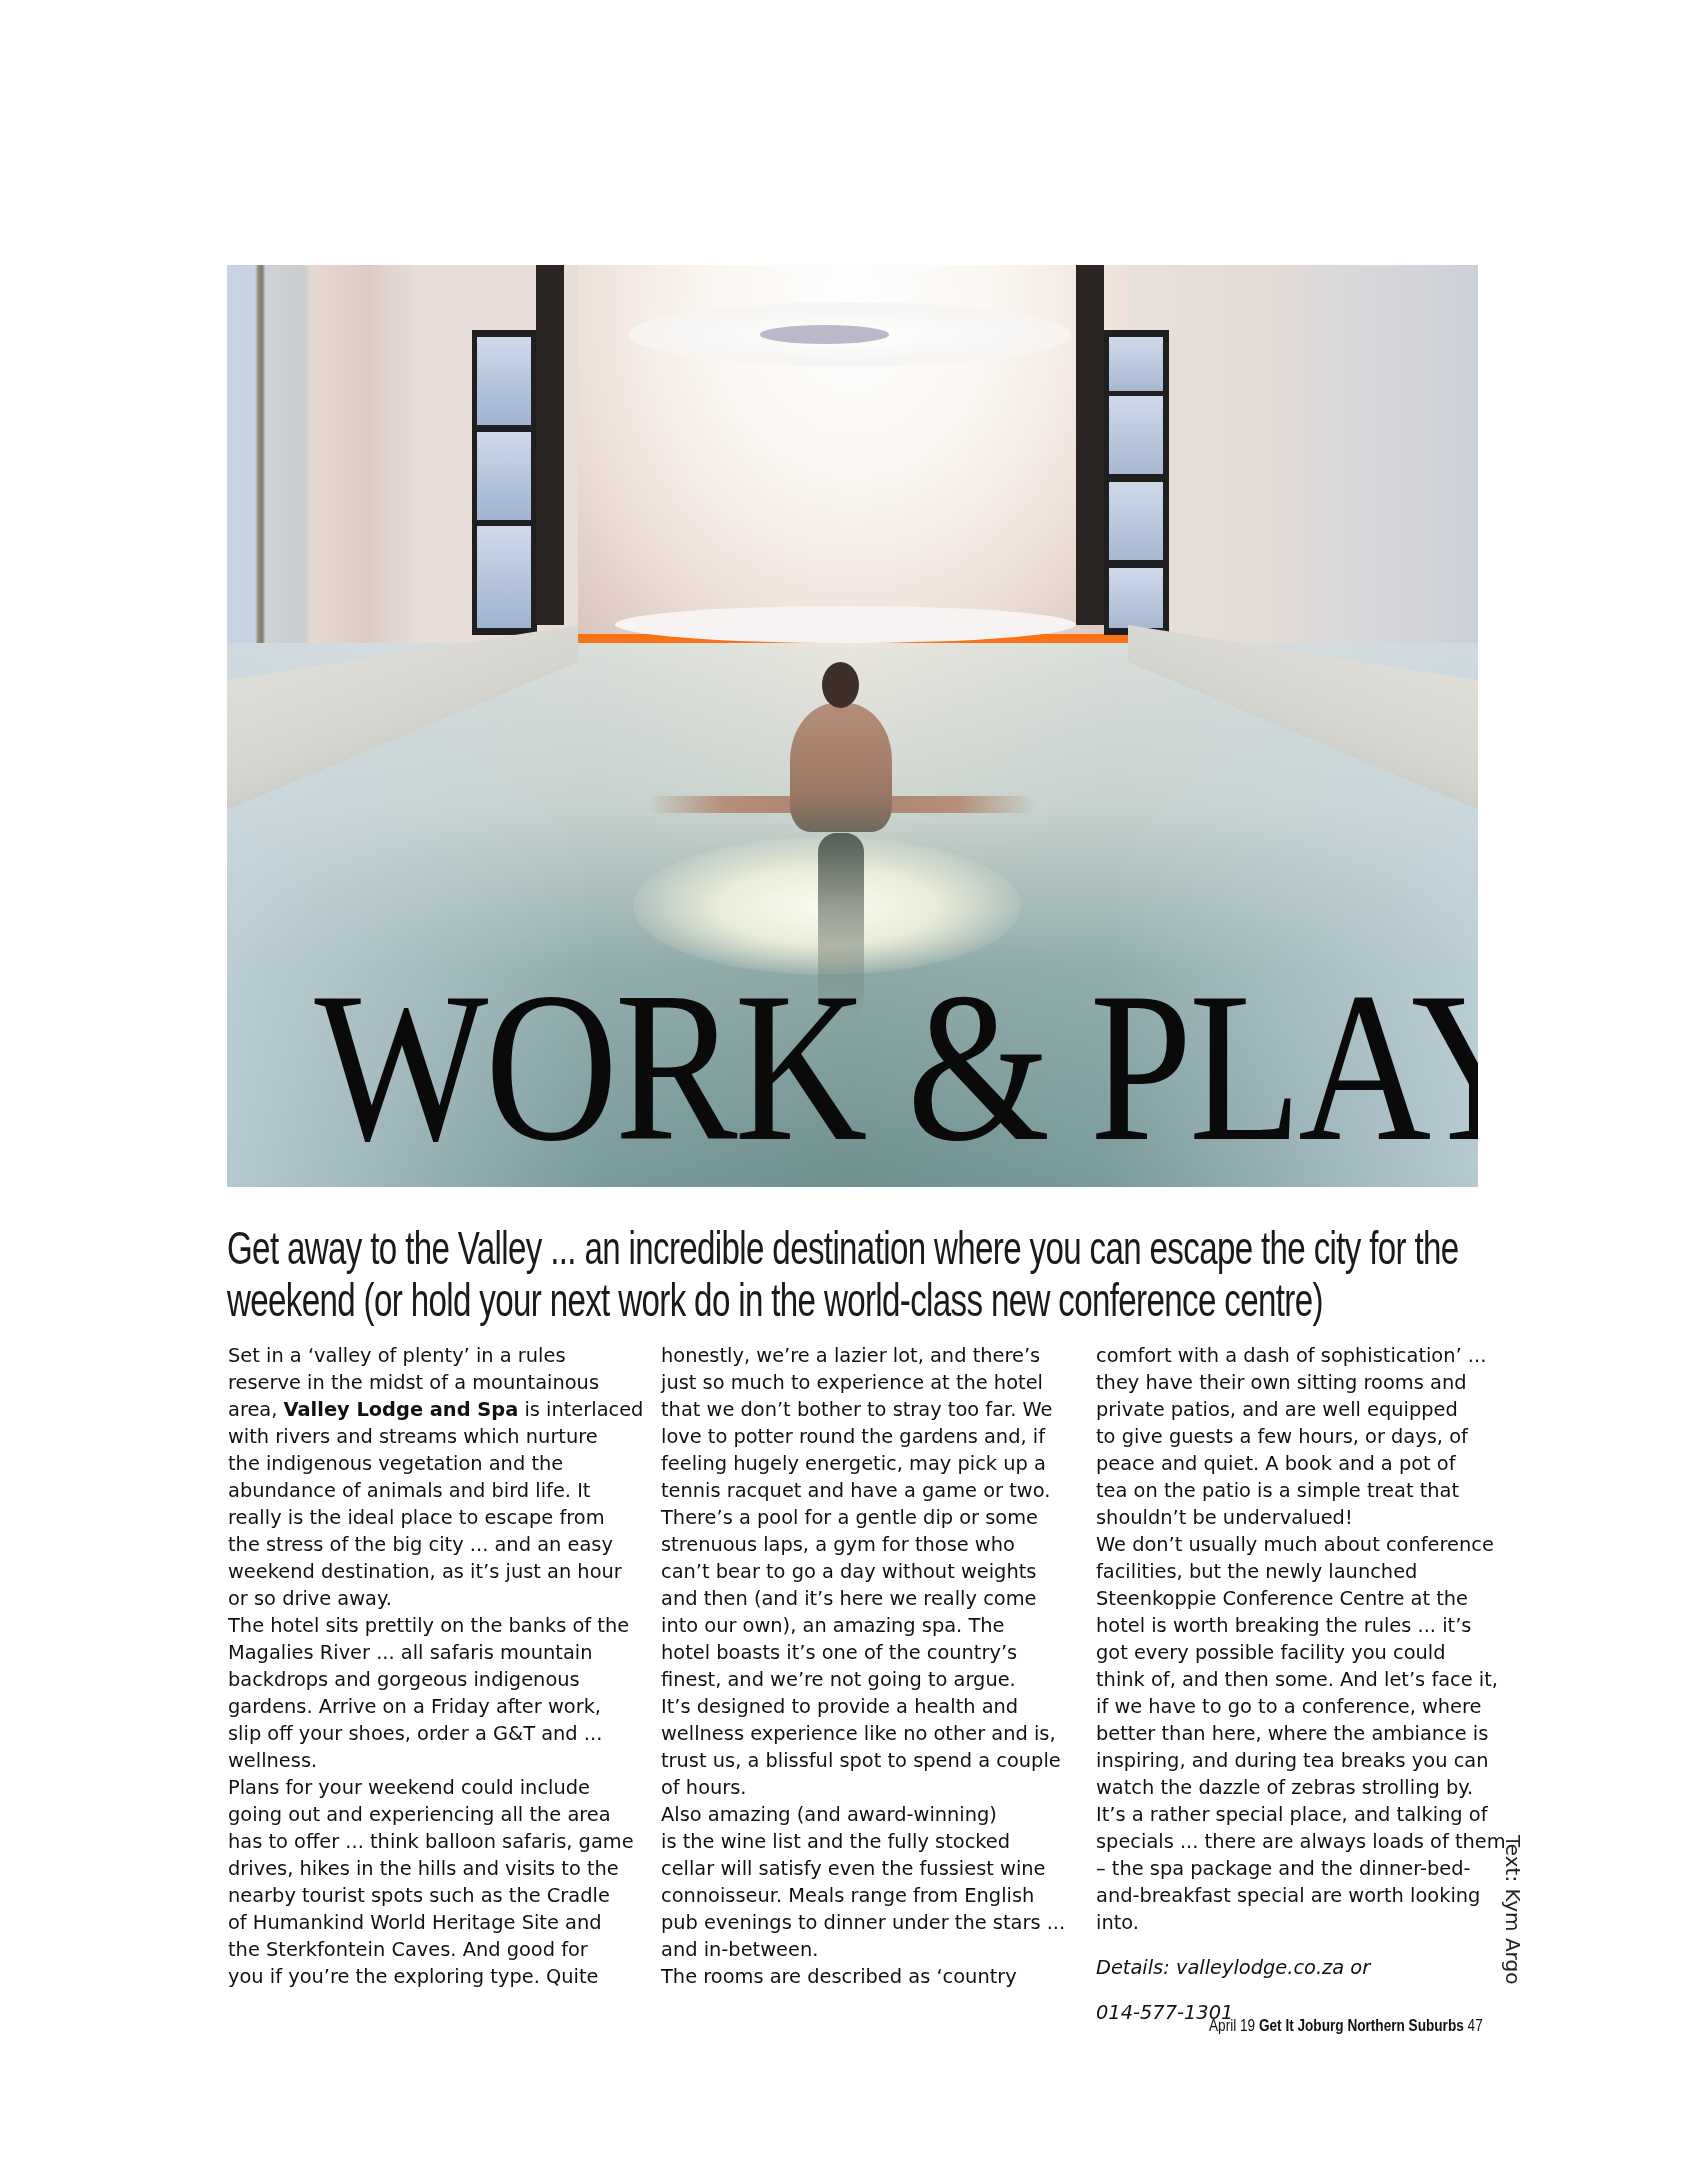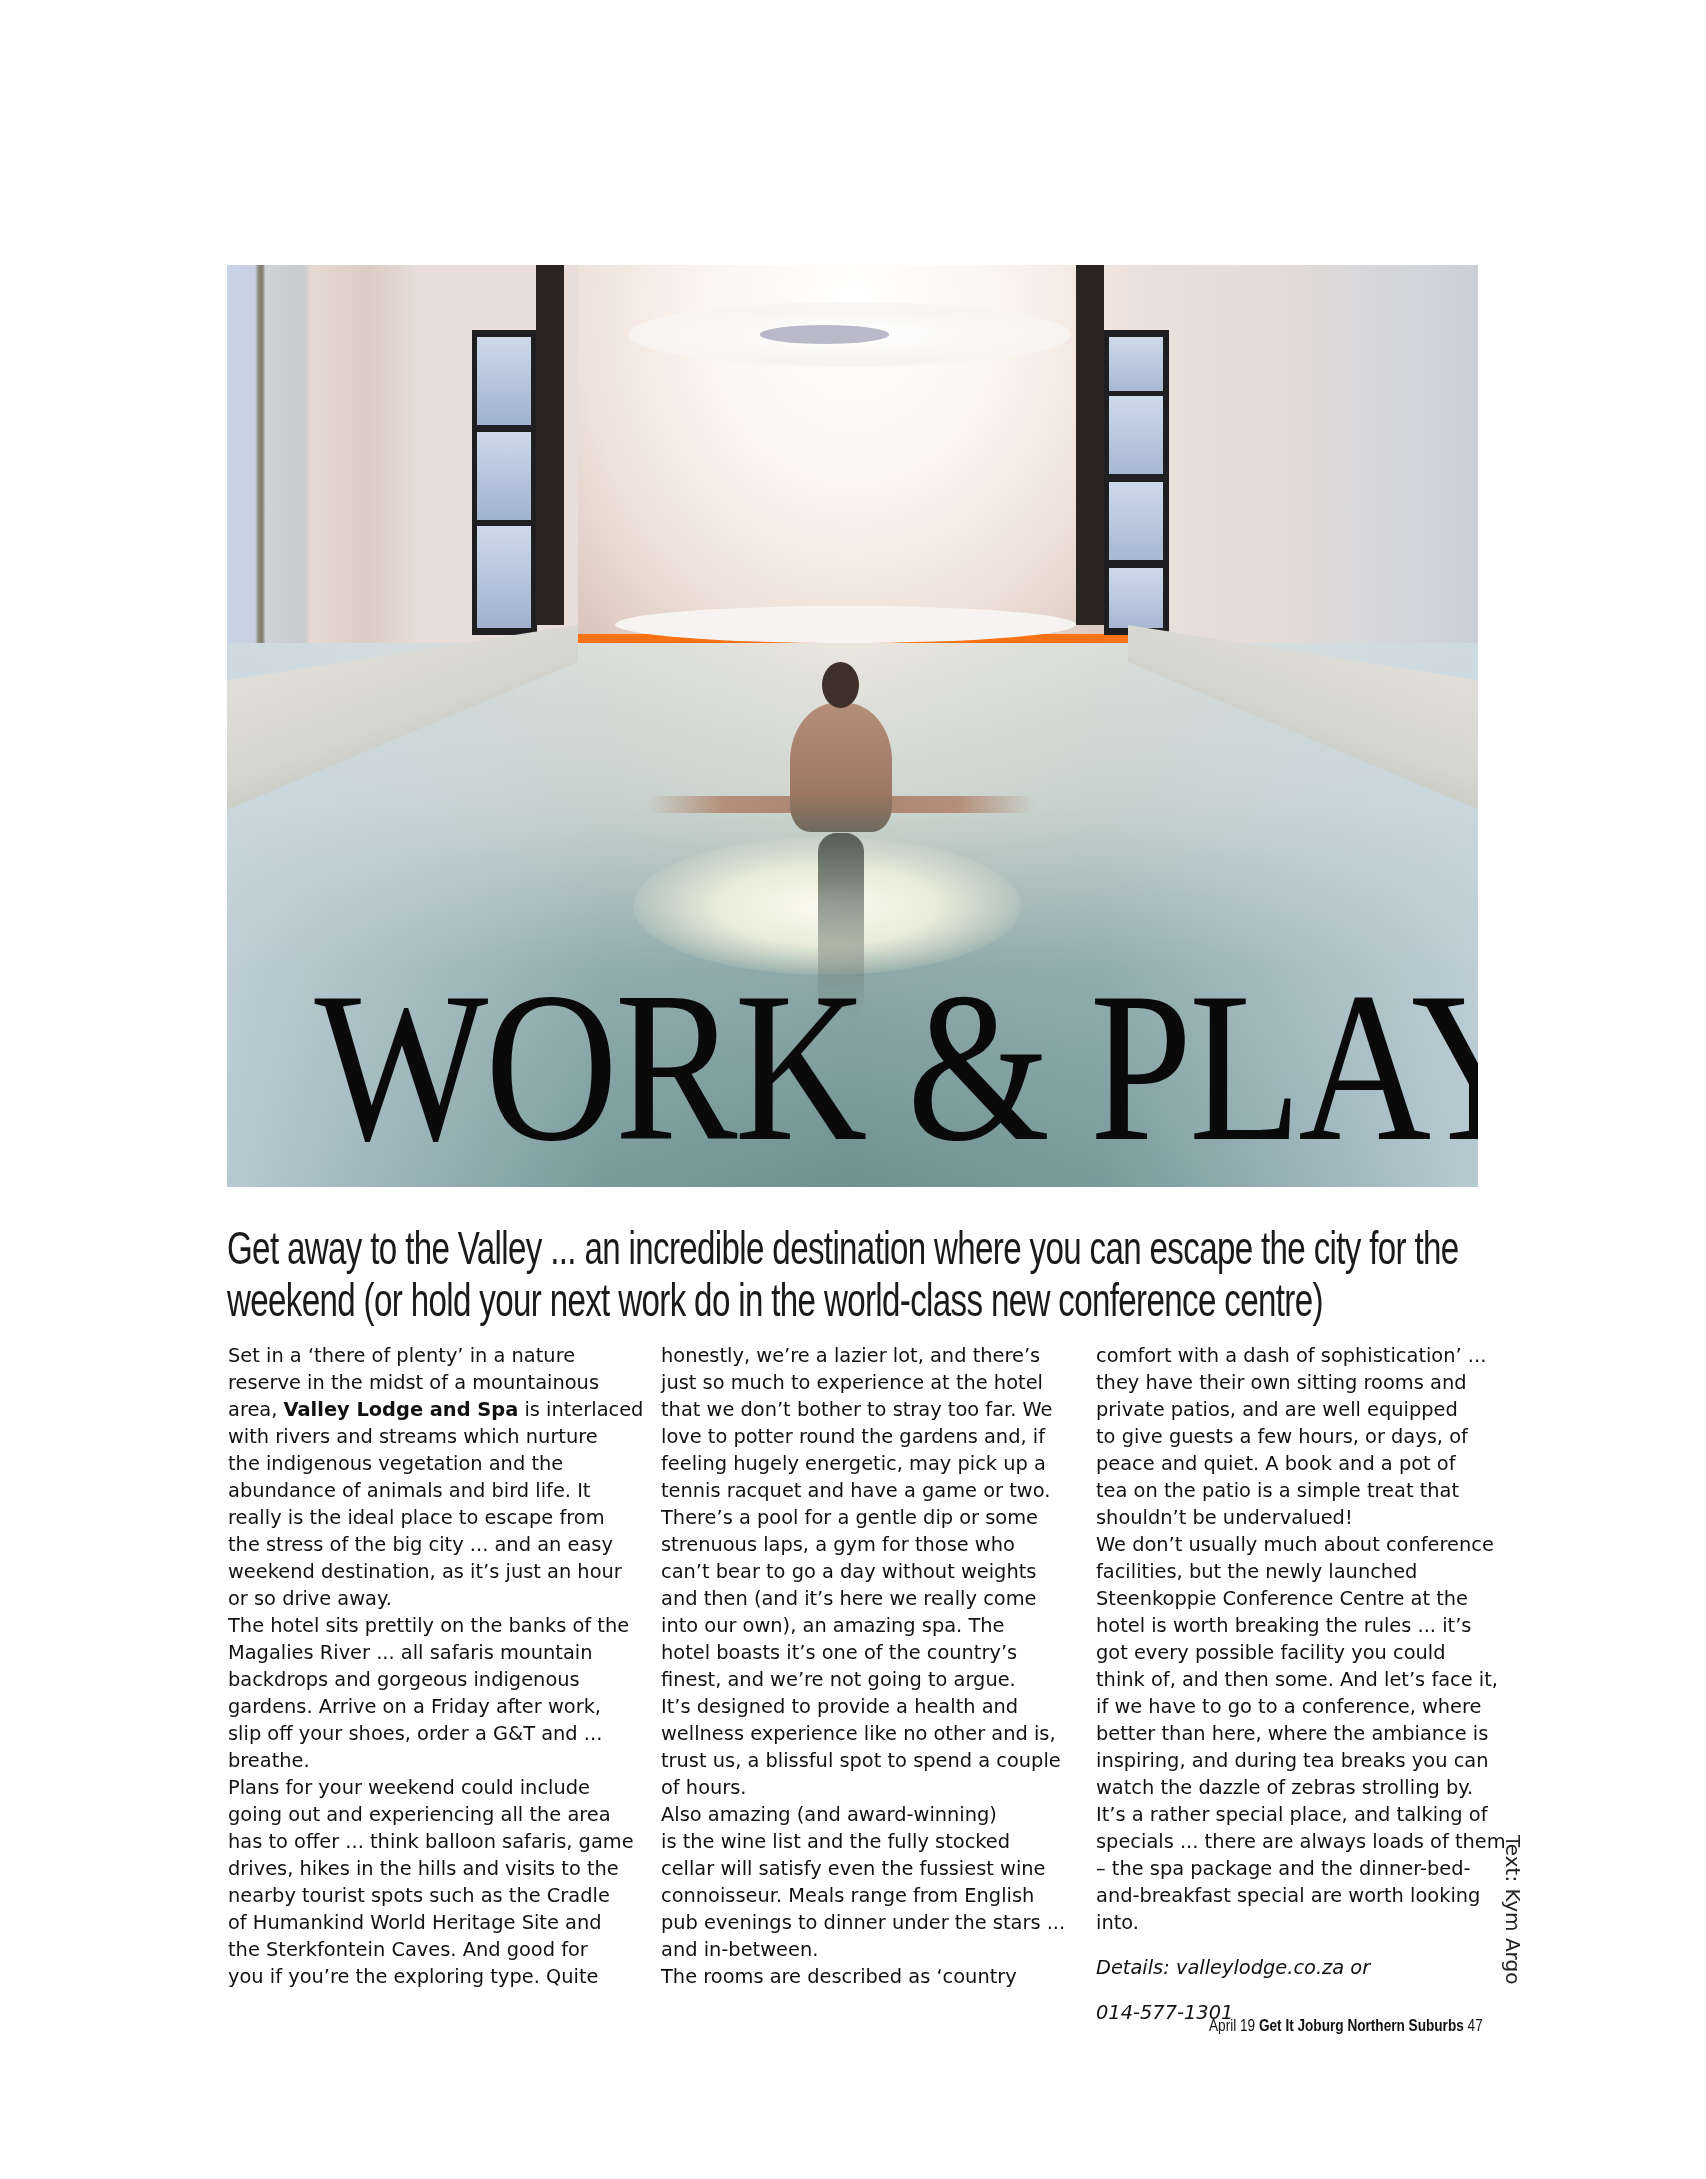--- a/index.html
+++ b/index.html
@@ -153,36 +153,36 @@
 
   <div class="headline">WORK &amp; PLAY</div>
 </div>
 
 <div class="standfirst">
   <div>Get away to the Valley ... an incredible destination where you can escape the city for the</div>
   <div>weekend (or hold your next work do in the world-class new conference centre)</div>
 </div>
 
 <div class="col col-1">
-  <span class="line">Set in a ‘there of plenty’ in a nature</span>
+  <span class="line">Set in a ‘valley of plenty’ in a rules</span>
   <span class="line">reserve in the midst of a mountainous</span>
   <span class="line"><span>area, </span><b>Valley Lodge and Spa</b><span> is interlaced</span></span>
   <span class="line">with rivers and streams which nurture</span>
   <span class="line">the indigenous vegetation and the</span>
   <span class="line">abundance of animals and bird life. It</span>
   <span class="line">really is the ideal place to escape from</span>
   <span class="line">the stress of the big city ... and an easy</span>
   <span class="line">weekend destination, as it’s just an hour</span>
   <span class="line">or so drive away.</span>
   <span class="line">The hotel sits prettily on the banks of the</span>
   <span class="line">Magalies River ... all safaris mountain</span>
   <span class="line">backdrops and gorgeous indigenous</span>
   <span class="line">gardens. Arrive on a Friday after work,</span>
   <span class="line">slip off your shoes, order a G&amp;T and ...</span>
-  <span class="line">breathe.</span>
+  <span class="line">wellness.</span>
   <span class="line">Plans for your weekend could include</span>
   <span class="line">going out and experiencing all the area</span>
   <span class="line">has to offer ... think balloon safaris, game</span>
   <span class="line">drives, hikes in the hills and visits to the</span>
   <span class="line">nearby tourist spots such as the Cradle</span>
   <span class="line">of Humankind World Heritage Site and</span>
   <span class="line">the Sterkfontein Caves. And good for</span>
   <span class="line">you if you’re the exploring type. Quite</span>
 </div>
 

